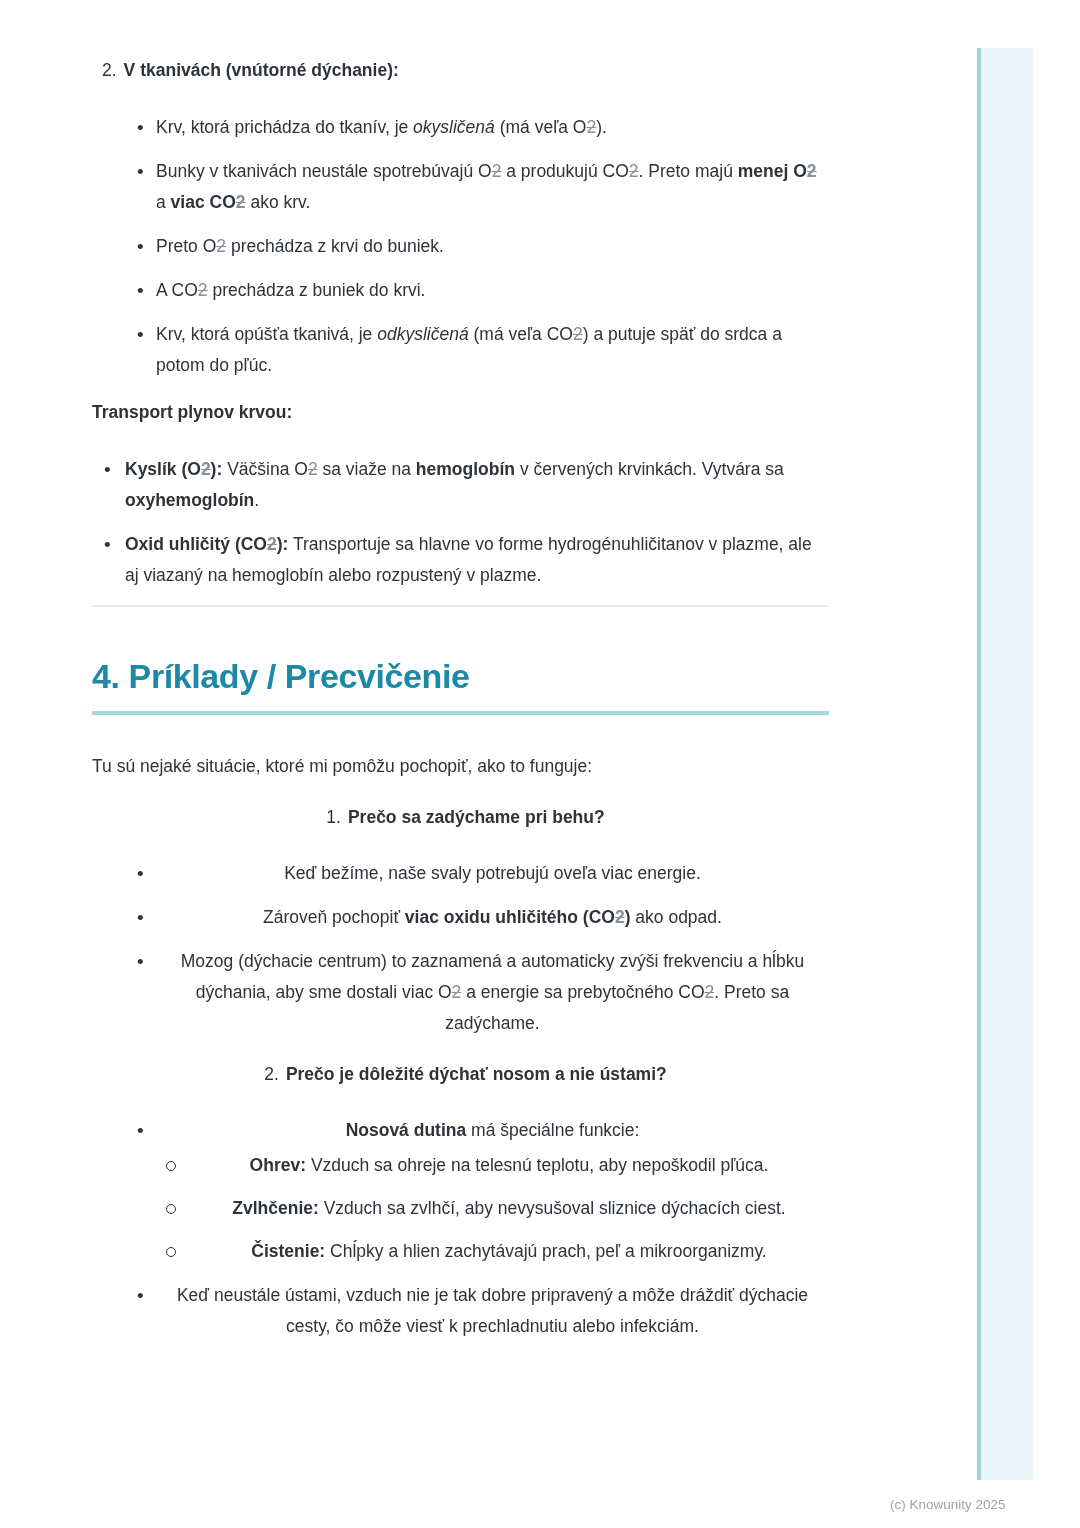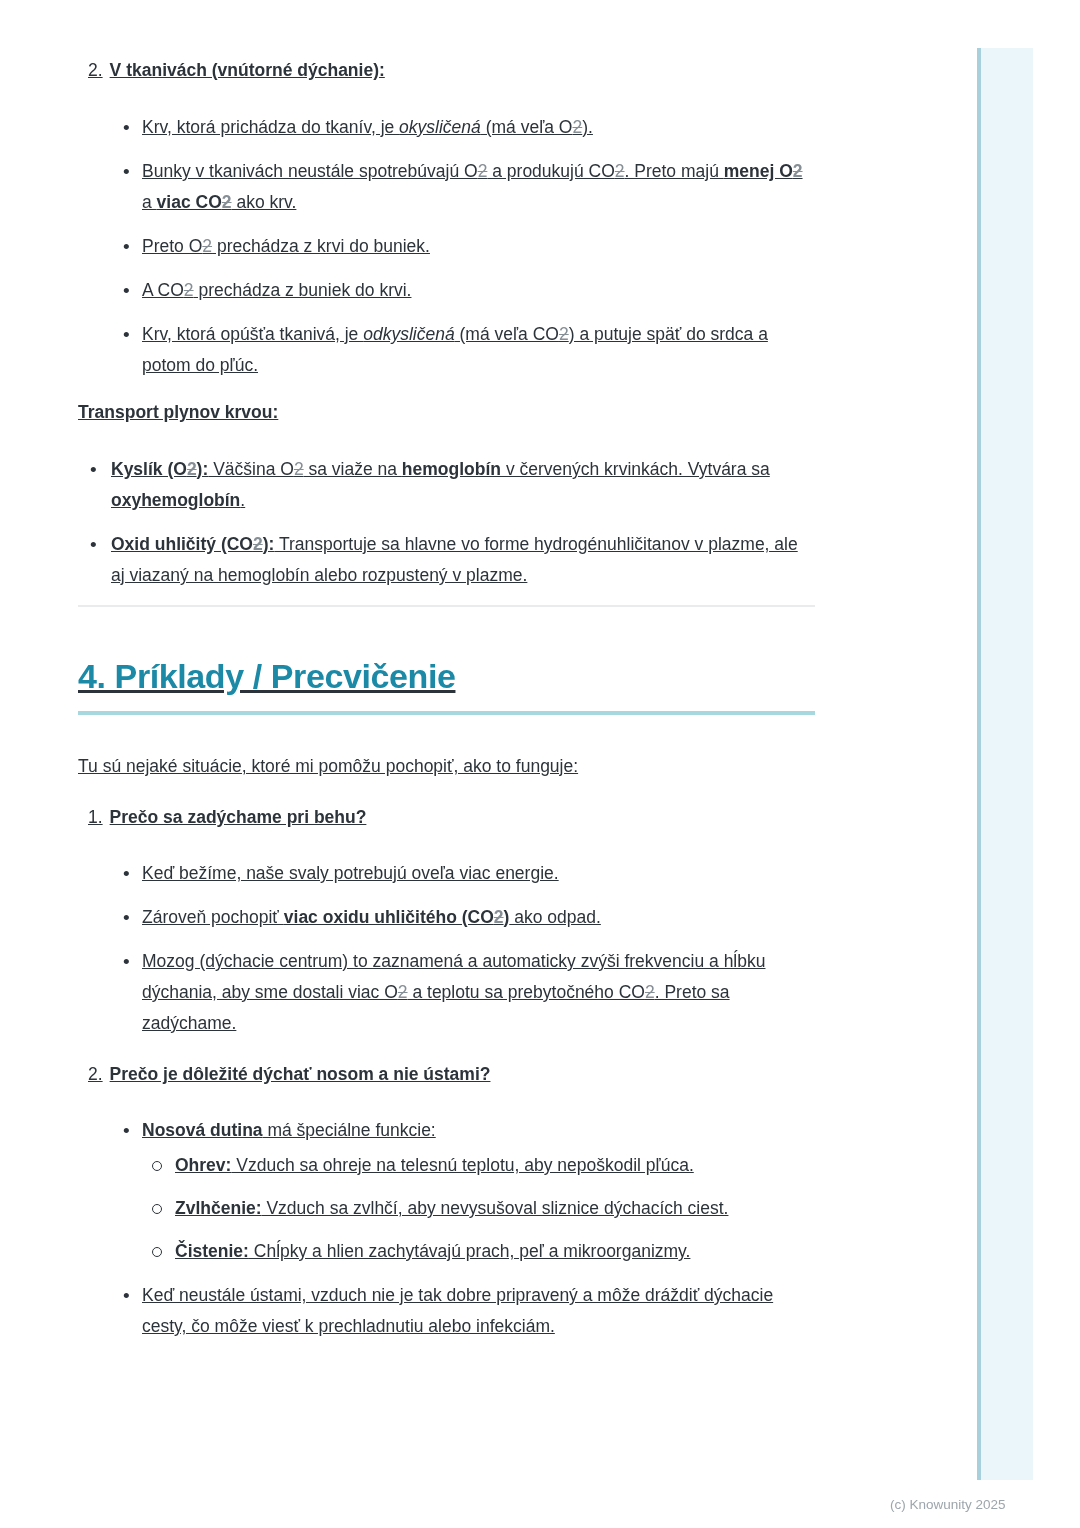--- a/index.html
+++ b/index.html
@@ -15,21 +15,21 @@
     font-size:17.5px;line-height:31px;
   }
   .side-strip{
     position:absolute;left:977px;top:48px;width:56px;height:1432px;
     background:var(--strip-fill);border-left:4px solid var(--strip-edge);
   }
   .footer-note{
     position:absolute;left:890px;top:1496px;
     font-size:13.5px;line-height:18px;color:var(--footer);white-space:nowrap;
   }
-  .doc{position:absolute;left:78px;top:57px;width:737px;text-decoration:underline;}
+  .doc{position:absolute;left:92px;top:57px;width:737px;}
 
   .b{font-weight:700;}
   .i{font-style:italic;}
   .x{color:var(--muted-2);text-decoration:line-through;}
 
   .num-heading{padding-left:10px;font-size:17.5px;line-height:26px;margin:0 0 29px 0;}
   .num-heading .num{margin-right:7px;}
   .num-heading .title{font-weight:700;}
 
   ul.bullets{list-style:none;margin:0;padding:0;}
@@ -48,21 +48,21 @@
   }
 
   h3.plain-heading{font-size:17.5px;line-height:26px;font-weight:700;margin:18px 0 29px 0;}
   hr.divider{border:none;height:2px;background:var(--divider);margin:14px 0 0 0;}
   h1.main-heading{
     color:var(--accent);font-size:34px;line-height:40px;font-weight:700;
     letter-spacing:-0.4px;margin:49px 0 0 0;
   }
   .teal-rule{height:4px;background:var(--rule);margin-top:15px;}
   p.intro{margin:36px 0 0 0;}
-  section.question{margin-top:22px;}
+  section.question{margin-top:22px;text-align:center;}
   .q-title{padding-left:10px;font-size:17.5px;line-height:26px;margin:0 0 28px 0;}
   .q-title .num{margin-right:7px;}
   .q-title .title{font-weight:700;}
 </style>
 </head>
 <body>
 
 <div class="side-strip"></div>
 
 <div class="footer-note">(c) Knowunity 2025</div>
@@ -95,21 +95,21 @@
 
   <p class="intro">Tu sú nejaké situácie, ktoré mi pomôžu pochopiť, ako to funguje:</p>
 
   <section class="question">
     <div class="q-title">
       <span class="num">1.</span><span class="title">Prečo sa zadýchame pri behu?</span>
     </div>
     <ul class="bullets lvl1">
         <li><span><span>Keď bežíme, naše svaly potrebujú oveľa viac energie.</span></span></li>
         <li><span><span>Zároveň pochopiť </span><span class="b">viac oxidu uhličitého (CO</span><span class="b x">2</span><span class="b">)</span><span> ako odpad.</span></span></li>
-        <li><span><span>Mozog (dýchacie centrum) to zaznamená a automaticky zvýši frekvenciu a hĺbku dýchania, aby sme dostali viac O</span><span class="x">2</span><span> a teplotu sa prebytočného CO</span><span class="x">2</span><span>. Preto sa zadýchame.</span></span></li>
+        <li><span><span>Mozog (dýchacie centrum) to zaznamená a automaticky zvýši frekvenciu a hĺbku dýchania, aby sme dostali viac O</span><span class="x">2</span><span> a energie sa prebytočného CO</span><span class="x">2</span><span>. Preto sa zadýchame.</span></span></li>
       </ul>
   </section>
 
   <section class="question">
     <div class="q-title">
       <span class="num">2.</span><span class="title">Prečo je dôležité dýchať nosom a nie ústami?</span>
     </div>
     <ul class="bullets lvl1">
         <li><span><span class="b">Nosová dutina</span><span> má špeciálne funkcie:</span></span><ul class="bullets sub">
             <li><span><span class="b">Ohrev:</span><span> Vzduch sa ohreje na telesnú teplotu, aby nepoškodil pľúca.</span></span></li>

